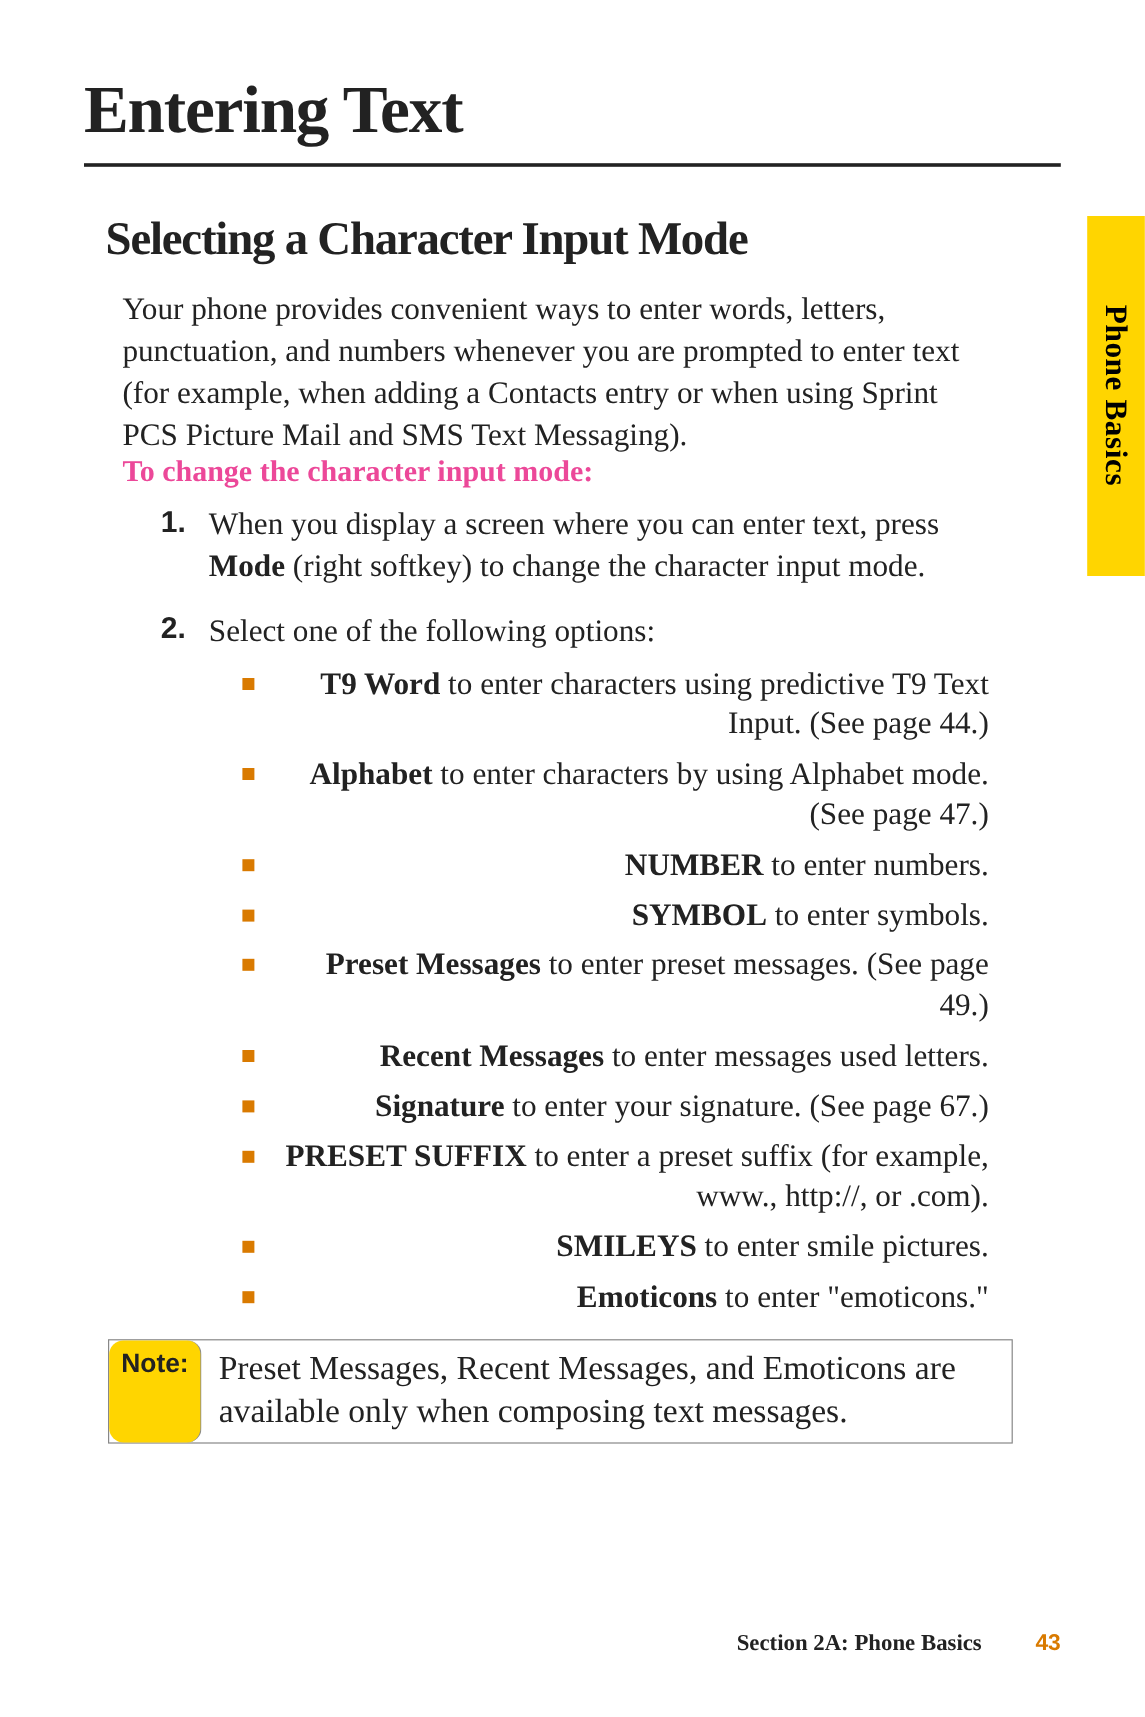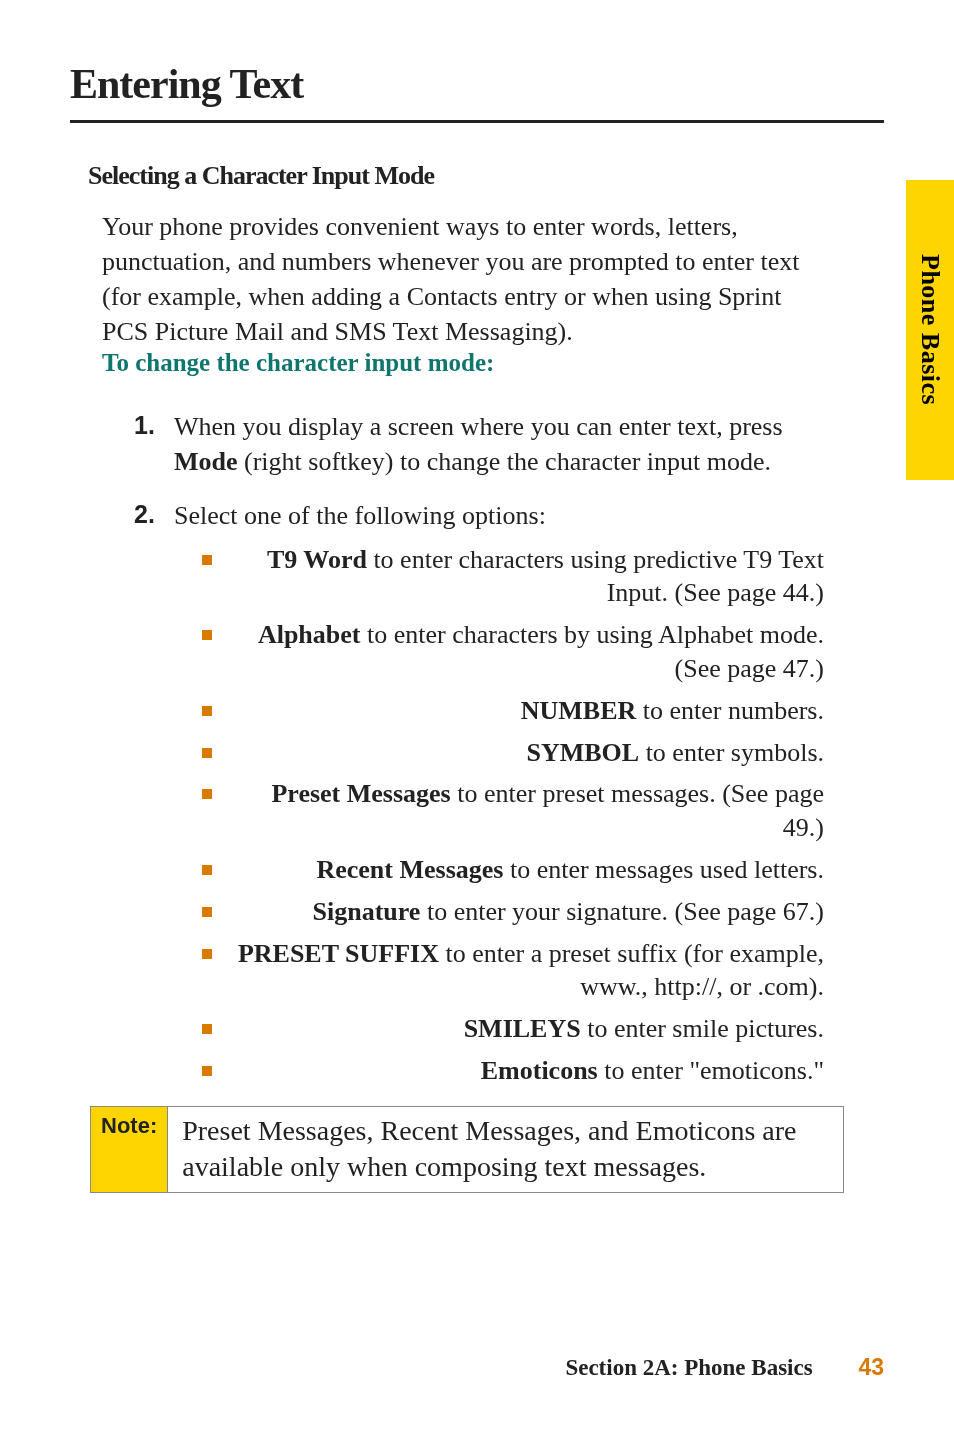--- a/index.html
+++ b/index.html
@@ -29,46 +29,46 @@
     }
     .side-tab-text {
       writing-mode: vertical-rl;
       font-weight: bold;
       font-size: 26px;
       font-family: Georgia, serif;
       color: #000;
       letter-spacing: 0.5px;
     }
     h1.main-title {
-      font-size: 42px;
+      font-size: 56px;
       font-weight: bold;
       border-bottom: 3px solid #222;
       padding-bottom: 12px;
       margin-bottom: 38px;
       letter-spacing: -1px;
     }
     h2.sub-title {
-      font-size: 26px;
+      font-size: 39px;
       font-weight: bold;
       margin-bottom: 18px;
       margin-left: 18px;
       letter-spacing: -1px;
     }
     .body-text {
       font-size: 26px;
       line-height: 1.35;
       margin-left: 32px;
       margin-right: 60px;
     }
     .instruction-lead {
       font-size: 25px;
       font-weight: bold;
-      color: #0f766e;
+      color: #ec4899;
       margin-left: 32px;
-      margin-bottom: 32px;
+      margin-bottom: 11px;
     }
     ol.numbered {
       list-style: none;
       margin-left: 64px;
       margin-right: 60px;
     }
     ol.numbered > li {
       font-size: 26px;
       line-height: 1.35;
       margin-bottom: 18px;
@@ -111,31 +111,32 @@
       border: 1px solid #888;
     }
     .note-label {
       background: #ffd500;
       font-weight: bold;
       font-size: 22px;
       padding: 6px 10px;
       border-right: 1px solid #888;
       flex-shrink: 0;
       font-family: Arial, sans-serif;
+      border-radius: 12px;
     }
     .note-content {
       font-size: 28px;
       padding: 6px 14px;
       line-height: 1.3;
     }
     .footer {
       position: absolute;
       bottom: 50px;
       right: 70px;
-      font-size: 23px;
+      font-size: 19px;
       font-weight: bold;
       margin-top: 28px;
     }
     .footer .pagenum {
       color: #d97a00;
       margin-left: 40px;
       font-family: Arial, sans-serif;
     }
   </style>
 </head>

